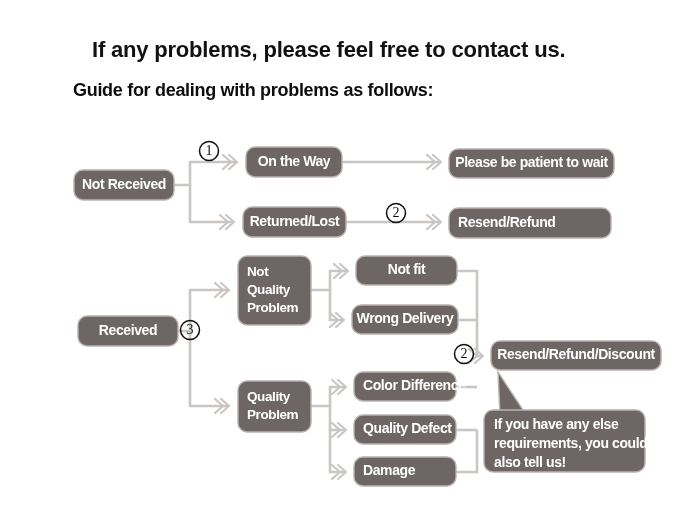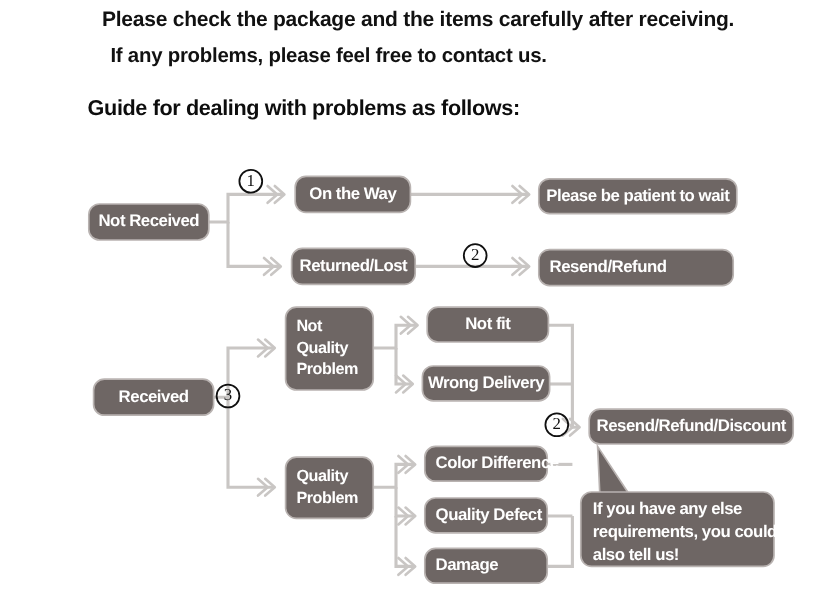--- a/index.html
+++ b/index.html
@@ -7,41 +7,40 @@
     width:691px; height:507px;
     background:#ffffff;
     font-family:"Liberation Sans", sans-serif;
     overflow:hidden;
     position:relative;
   }
   #root { position:relative; width:691px; height:507px; }
 
   .intro { position:absolute; color:#111; font-weight:600; letter-spacing:-0.2px; }
   #intro-line-1 { left:85px;  top:6px;  font-size:17.5px; }
-  #intro-line-2 { left:92px;  top:37px; font-size:17px; }
+  #intro-line-2 { left:92px;  top:37px; font-size:22px; }
   #guide-heading { position:absolute; left:73px; top:80px; font-size:18px; font-weight:700; color:#0d0d0d; letter-spacing:-0.3px; }
 
   svg#flow { position:absolute; left:0; top:0; width:691px; height:507px; }
 
   .nodeBox { fill:#6e6664; stroke:#b9b3b1; stroke-width:1.4; }
   .bubbleBody { fill:#6e6664; stroke:#b9b3b1; stroke-width:1.4; }
   .nodeText { fill:#ffffff; font-family:"Liberation Sans", sans-serif; font-size:14px; font-weight:600; letter-spacing:-0.4px; dominant-baseline:middle; }
   .nodeText.small { font-size:13.5px; }
   .bubbleText { fill:#ffffff; font-family:"Liberation Sans", sans-serif; font-size:14px; font-weight:600; letter-spacing:-0.4px; dominant-baseline:middle; }
   .conn { stroke:#c9c6c4; stroke-width:2.6; fill:none; }
   .arrowHead { fill:none; stroke:#c9c6c4; stroke-width:2.2; stroke-linecap:round; stroke-linejoin:round; }
   .circleNum { fill:none; stroke:#101010; stroke-width:1.5; }
   .circleNumText { fill:#101010; font-family:"Liberation Serif", serif; font-size:14px; text-anchor:middle; dominant-baseline:middle; }
 </style>
 </head>
 <body>
 
 <div id="root">
 
-  <div class="intro" id="intro-line-1">Please check the package and the items carefully after receiving.</div>
   <div class="intro" id="intro-line-2">If any problems, please feel free to contact us.</div>
   <div id="guide-heading">Guide for dealing with problems as follows:</div>
 
   <svg id="flow" viewBox="0 0 691 507">
     <g id="connector-layer">
         <path d="M 174 185 L 190 185 L 190 162 L 236 162" class="conn"></path>
         <path d="M 190 185 L 190 222 L 233 222" class="conn"></path>
         <path d="M 342 162 L 440 162" class="conn"></path>
         <path d="M 346 222 L 440 222" class="conn"></path>
         <path d="M 178 331 L 190 331 L 190 290 L 228 290" class="conn"></path>

